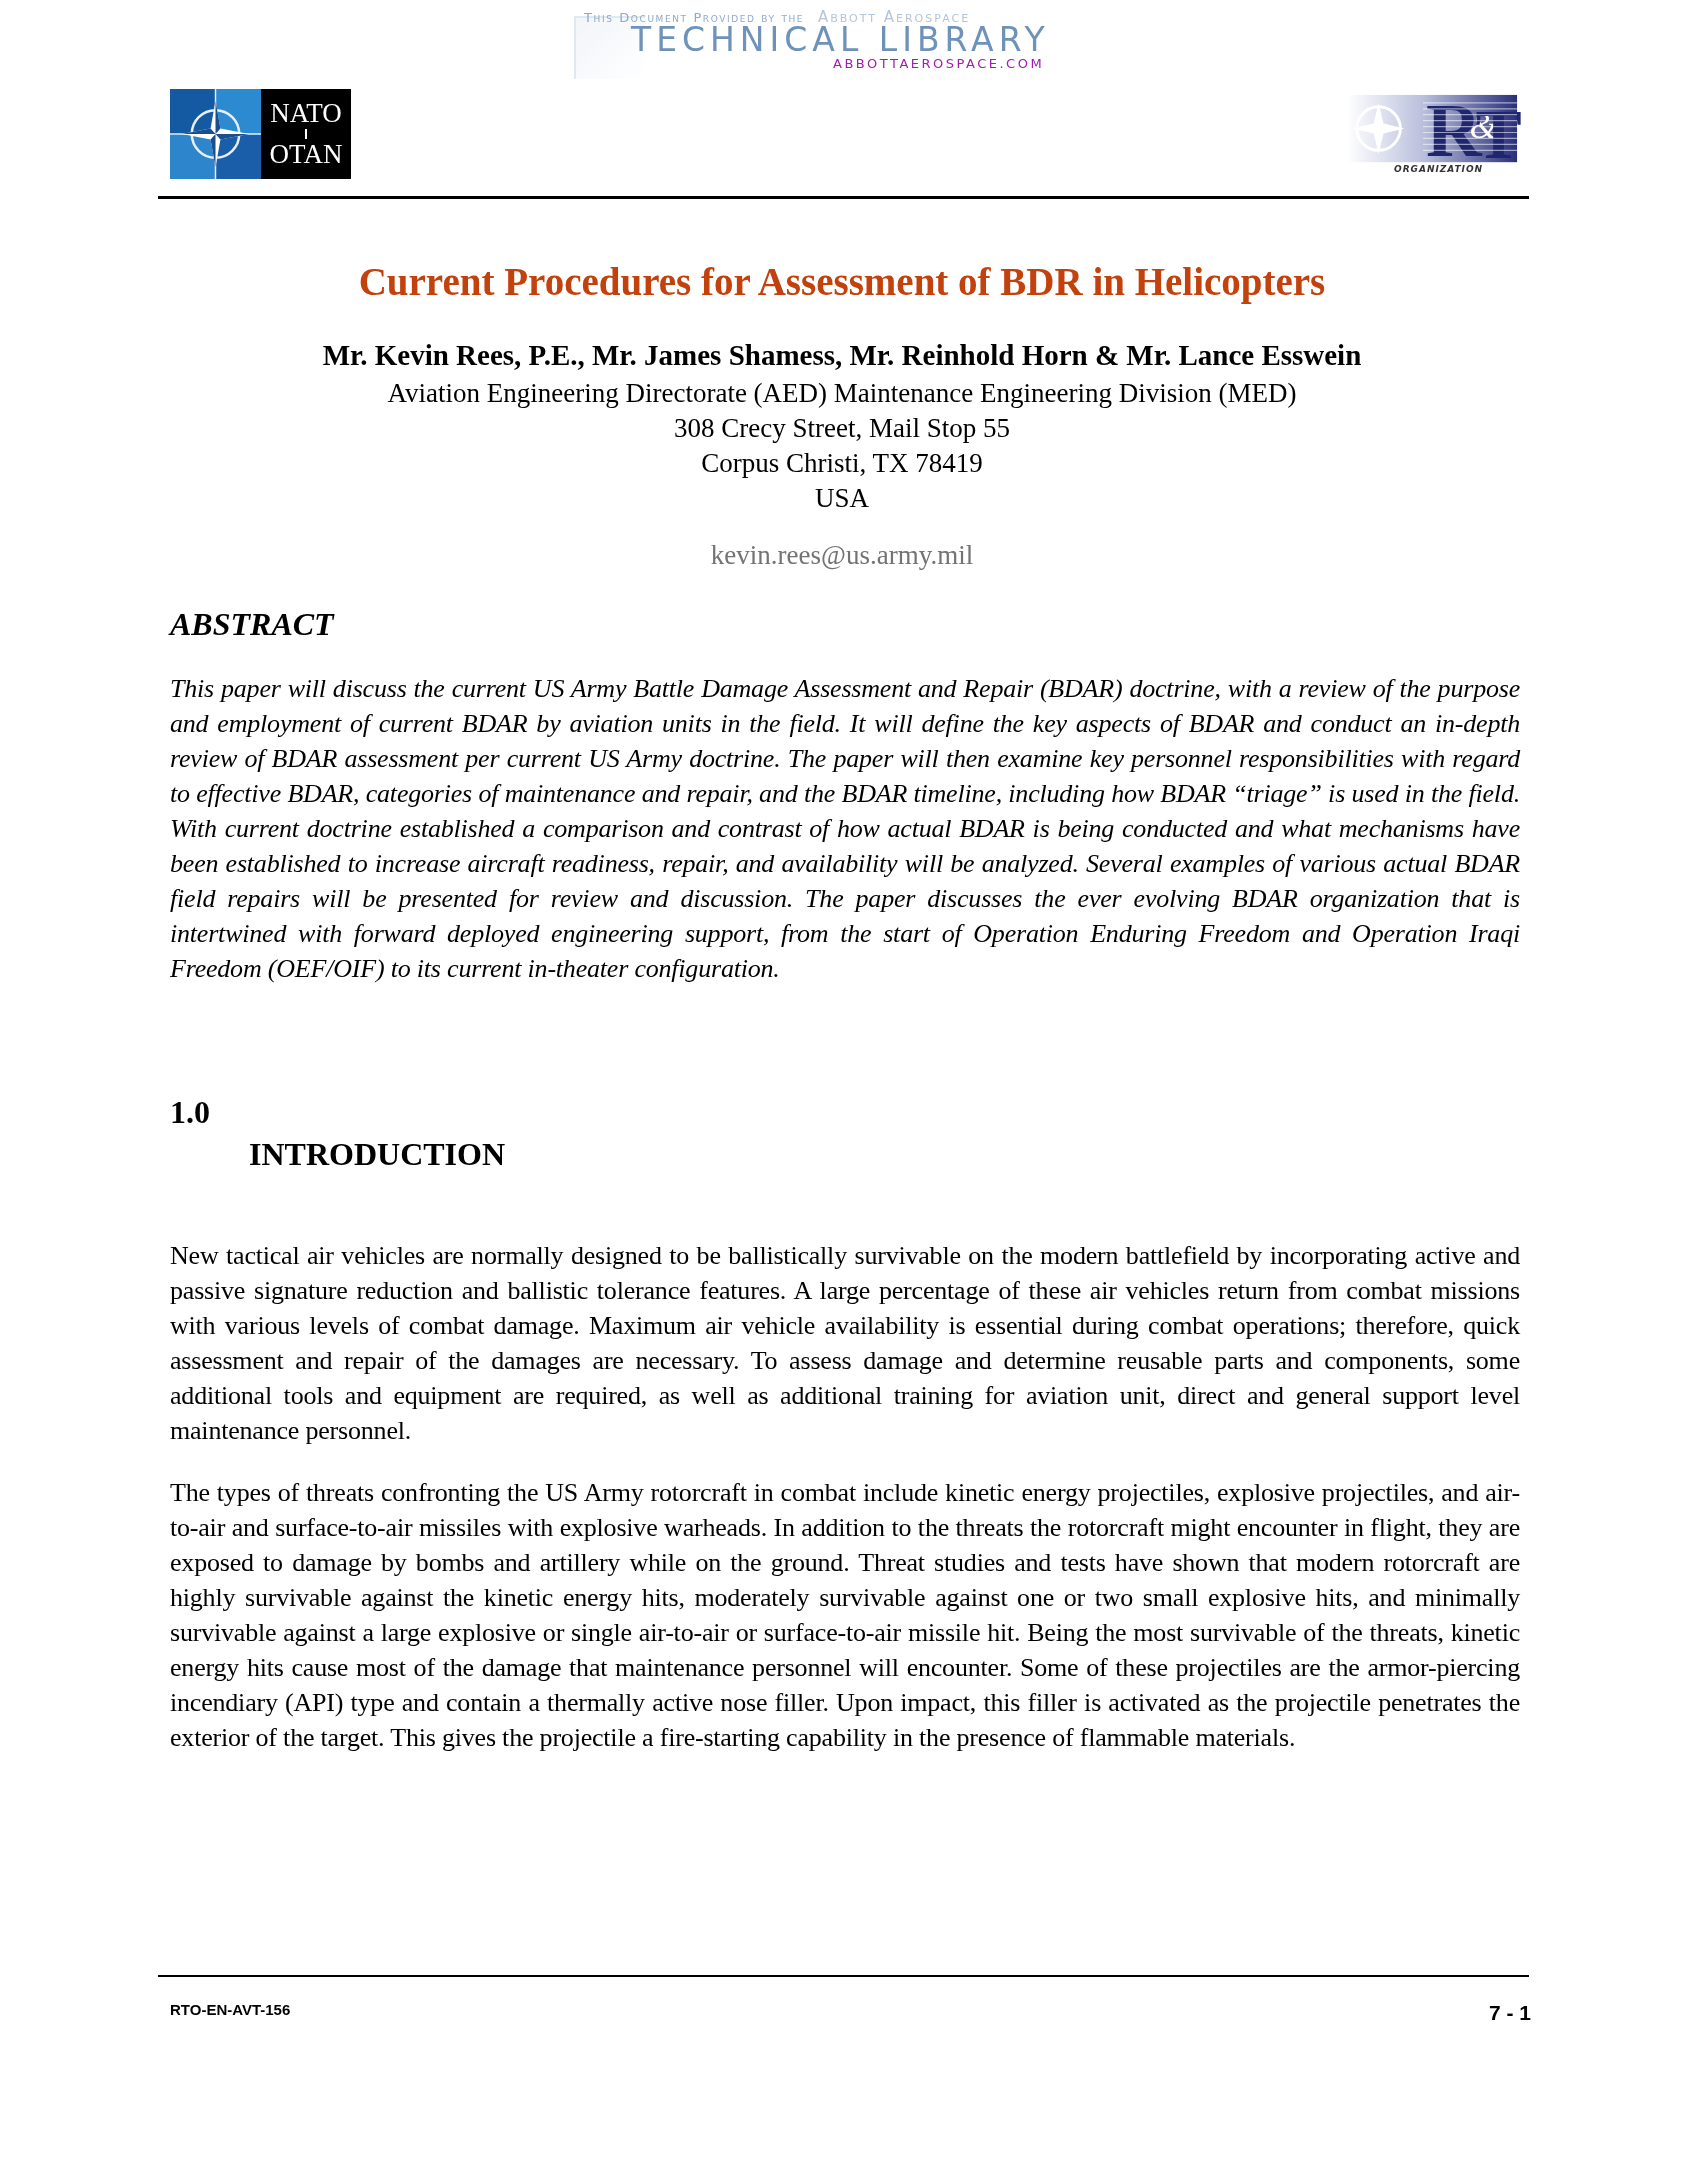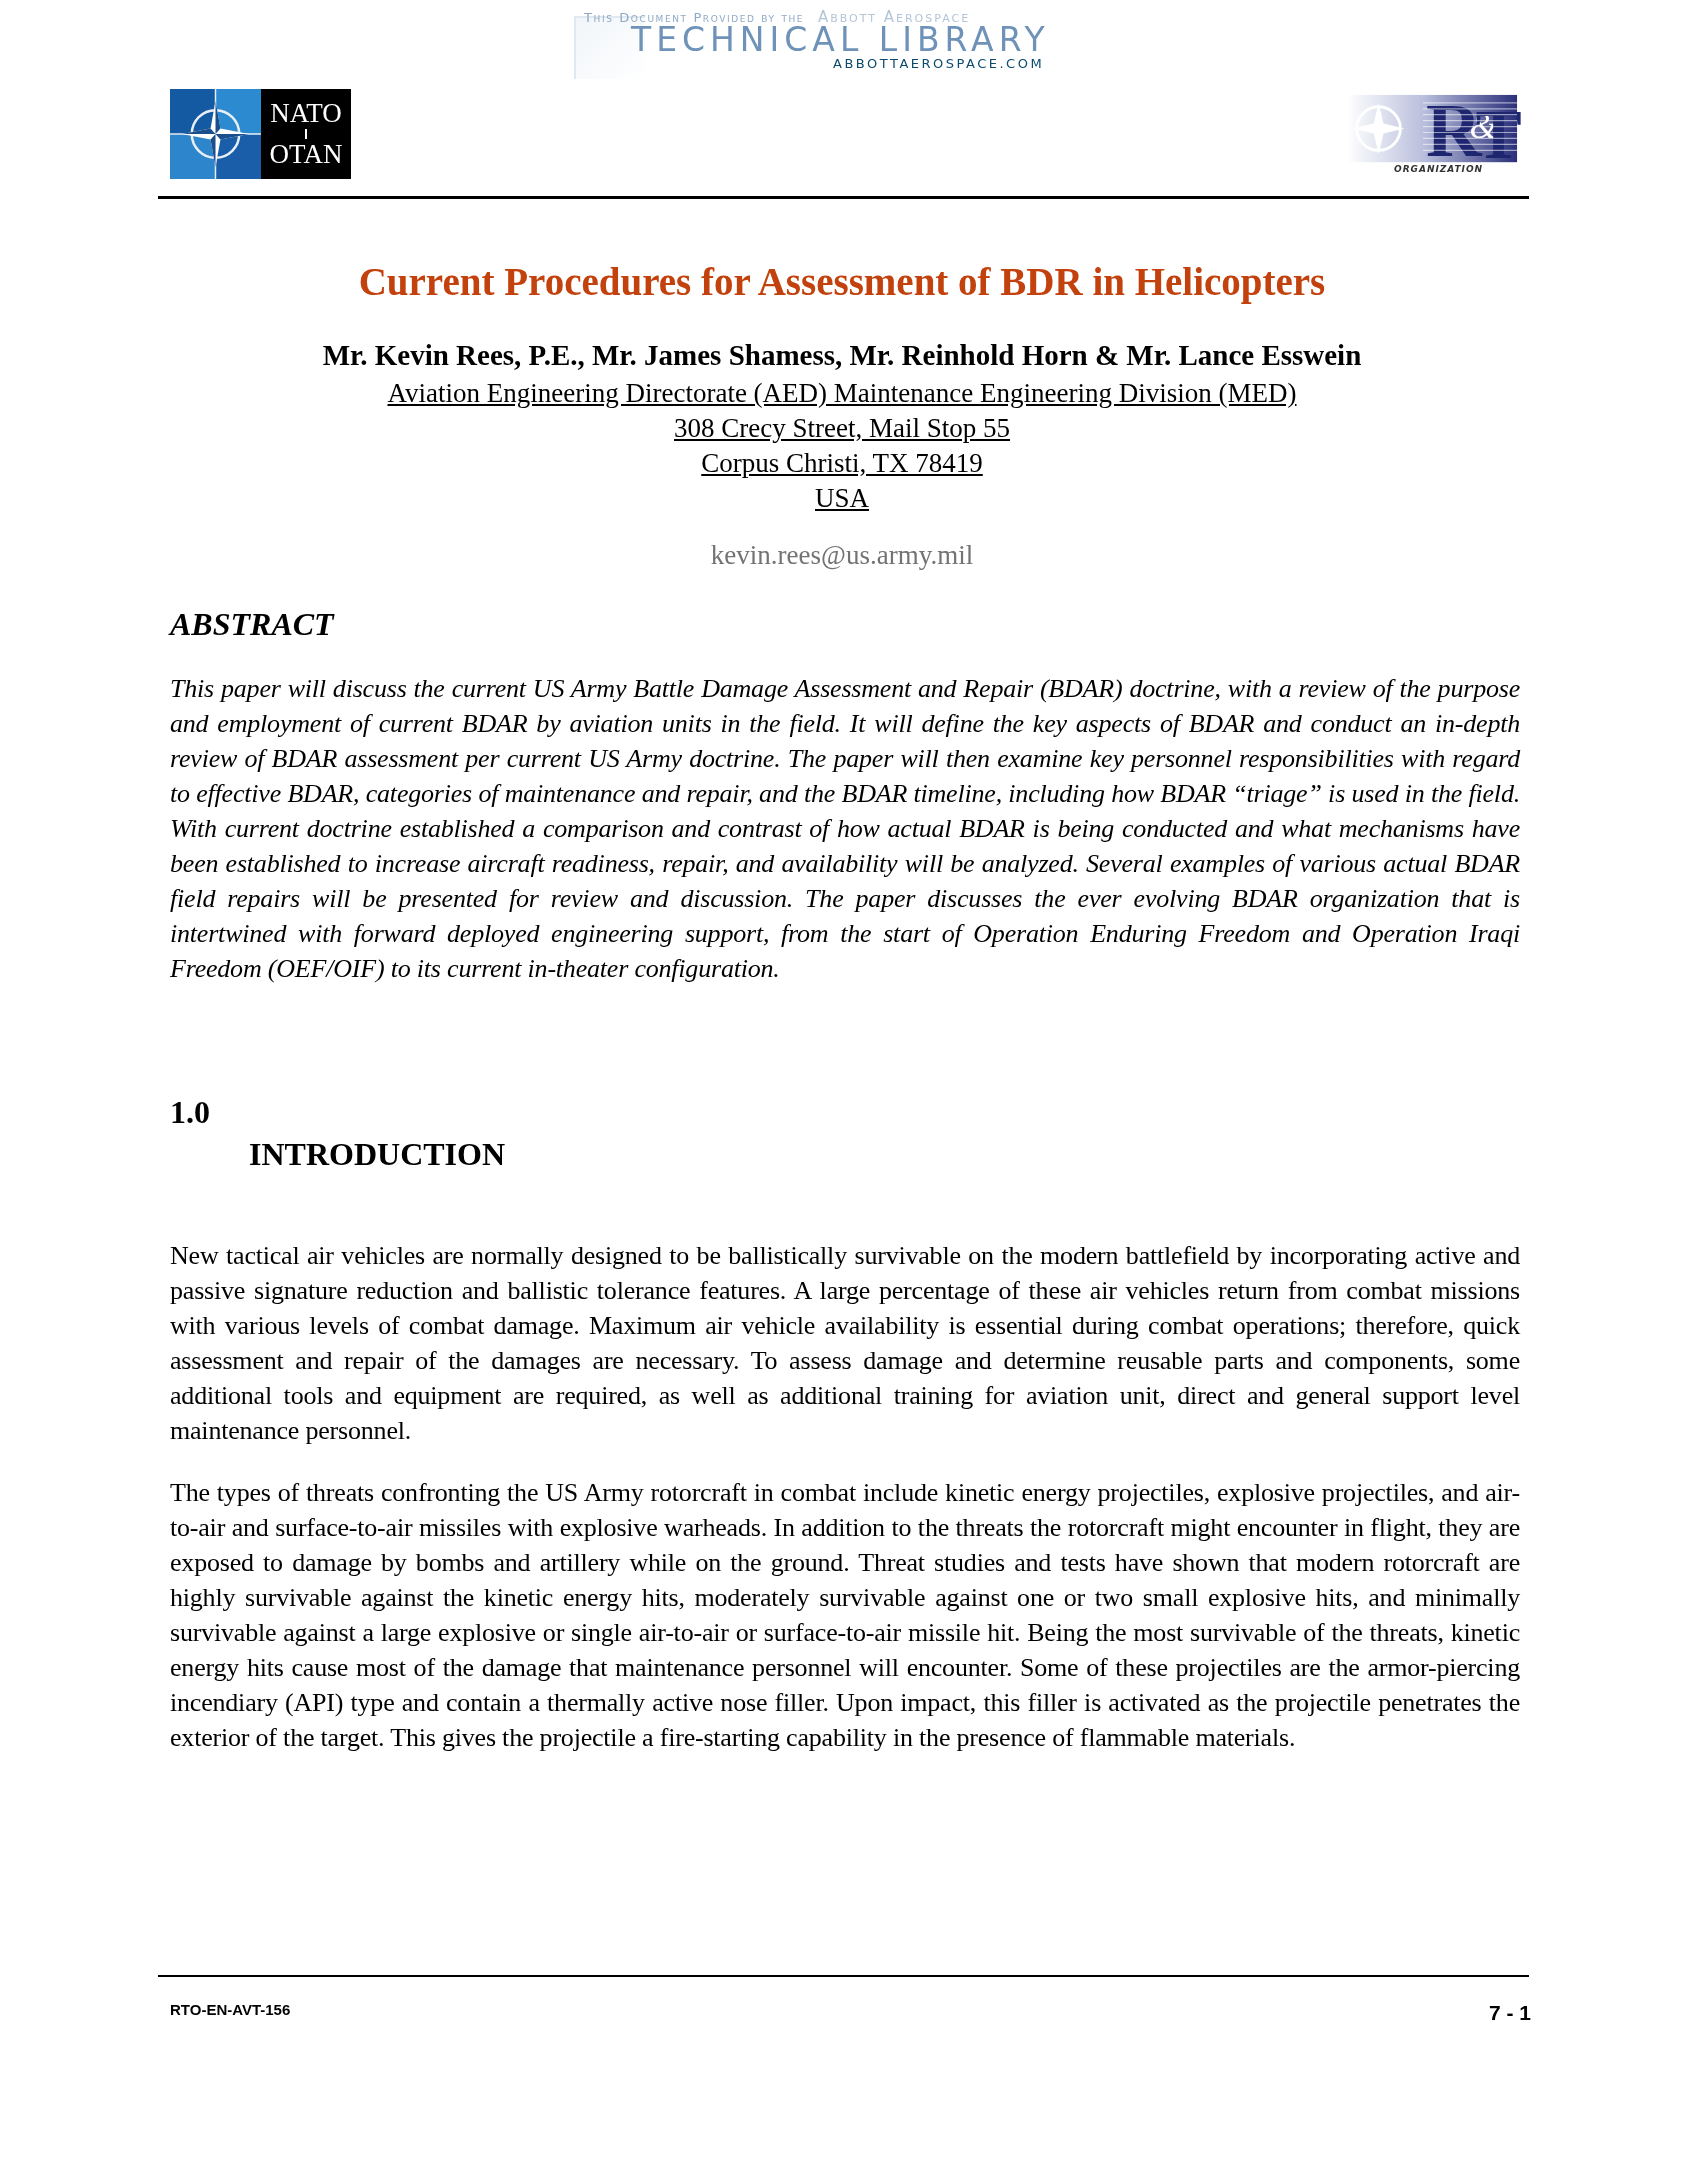--- a/index.html
+++ b/index.html
@@ -10,21 +10,21 @@
   .watermark { position: absolute; left: 554px; top: 2px; width: 554px; height: 75px; }
   .wm-book { position: absolute; left: 20px; top: 14px; width: 69px; height: 61px;
              border: 2px solid #dde6ef; border-right: none; border-bottom: none;
              background: linear-gradient(135deg, #f1f5f9, #ffffff); opacity: .9; }
   .wm-line1 { position: absolute; left: 30px; top: 6px; font-family: "DejaVu Sans", sans-serif;
               font-size: 13px; letter-spacing: 1.6px; color: #8fa9c6; font-variant: small-caps; }
   .wm-line1 .wm-brand { color: #b3c5d8; font-size: 15px; letter-spacing: 2px; margin-left: 8px; }
   .wm-line2 { position: absolute; left: 77px; top: 18px; font-family: "DejaVu Sans", sans-serif;
               font-size: 33px; letter-spacing: 5px; color: #6f93b8; font-weight: normal; }
   .wm-line3 { position: absolute; left: 279px; top: 54px; font-family: "DejaVu Sans", sans-serif;
-              font-size: 13px; letter-spacing: 2.5px; color: #0c4a6e; }
+              font-size: 13px; letter-spacing: 2.5px; color: #a21caf; }
 
   
   .logo-nato { position: absolute; left: 170px; top: 89px; width: 181px; height: 90px; display: flex; }
   .nato-emblem { width: 91px; height: 90px; background: #1f6fb5; position: relative; overflow: hidden; }
   .nato-emblem .q1 { position:absolute; left:0; top:0; width:46px; height:45px; background:#135aa3; }
   .nato-emblem .q2 { position:absolute; left:46px; top:0; width:46px; height:45px; background:#2c8ad0; }
   .nato-emblem .q3 { position:absolute; left:0; top:46px; width:46px; height:45px; background:#2d85cc; }
   .nato-emblem .q4 { position:absolute; left:46px; top:46px; width:46px; height:45px; background:#1a5ea9; }
   .nato-emblem svg { position:absolute; left:0; top:0; }
   .nato-text { width: 90px; height: 90px; background: #000; color: #fff; display: flex; flex-direction: column;
@@ -34,21 +34,21 @@
   .logo-rt { position: absolute; left: 1339px; top: 89px; width: 183px; height: 91px; }
 
   .rule-top { position: absolute; left: 158px; top: 196px; width: 1371px; height: 3px; background: #000; }
 
   
   .title { position: absolute; left: 0; width: 1684px; top: 259px; text-align: center;
            font-size: 39px; font-weight: bold; color: #c2410c; }
   .authors { position: absolute; left: 0; width: 1684px; top: 339px; text-align: center;
              font-size: 29px; font-weight: bold; }
   .affil { position: absolute; left: 0; width: 1684px; top: 376px; text-align: center;
-           font-size: 27px; line-height: 35px; text-decoration: underline; }
+           font-size: 27px; line-height: 35px; }
   .email { position: absolute; left: 0; width: 1684px; top: 540px; text-align: center;
            font-size: 27px; color: #737373; text-decoration: none; }
 
   .abstract-h { position: absolute; left: 170px; top: 606px; font-size: 32px; font-weight: bold; font-style: italic; }
   .abstract-p { position: absolute; left: 170px; top: 671px; width: 1350px; font-size: 26px; line-height: 35px;
                 font-style: italic; text-align: justify; margin: 0; letter-spacing: -0.2px; }
 
   .sec-h { position: absolute; left: 170px; top: 1091px; width: 1287px; font-size: 32px; font-weight: bold; line-height: 42px; }
   .sec-h .num { position: absolute; left: 0; top: 0; }
   .sec-h .txt { position: absolute; left: 79px; top: 0; width: 1188px; }

